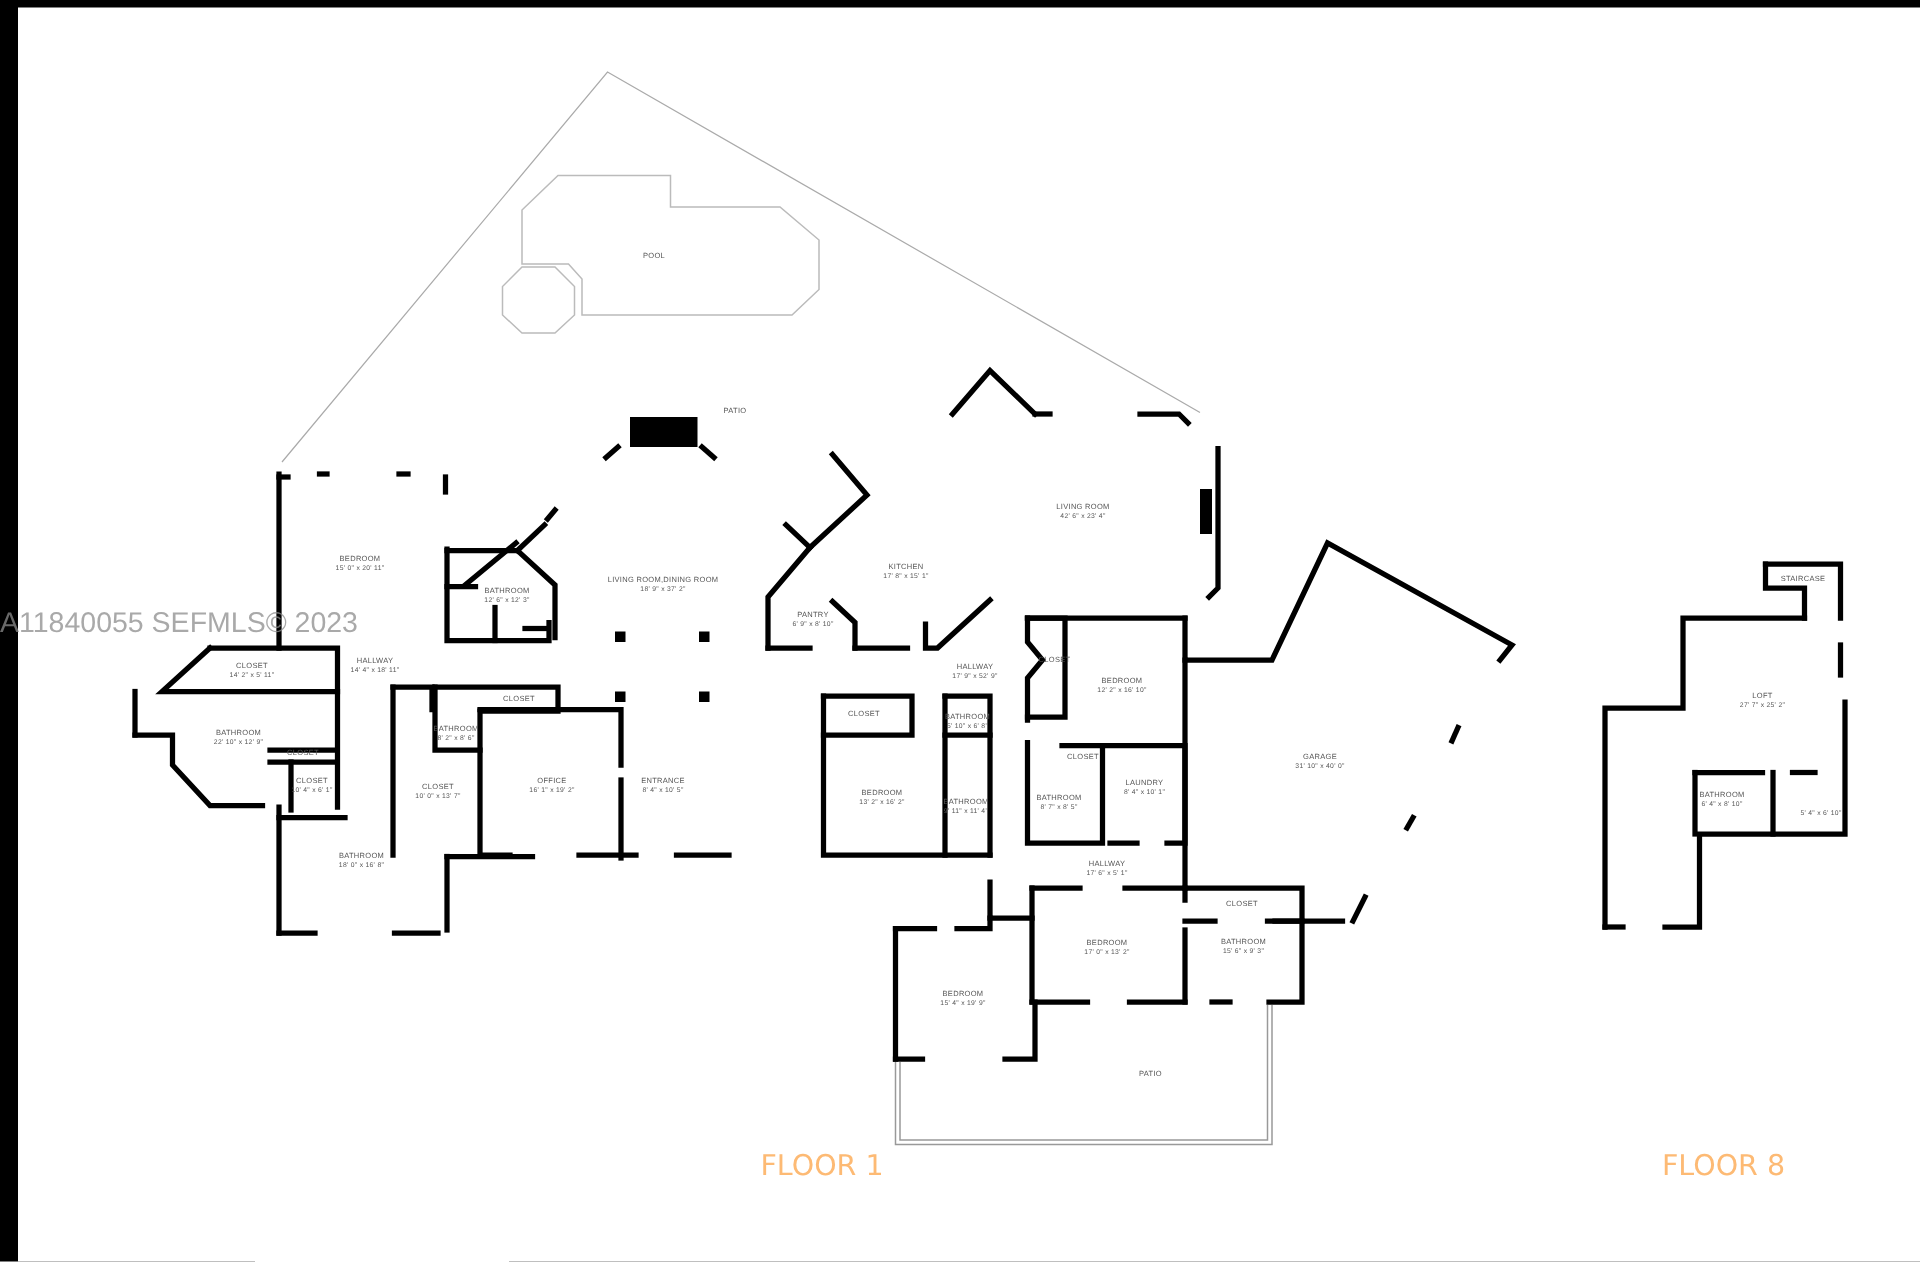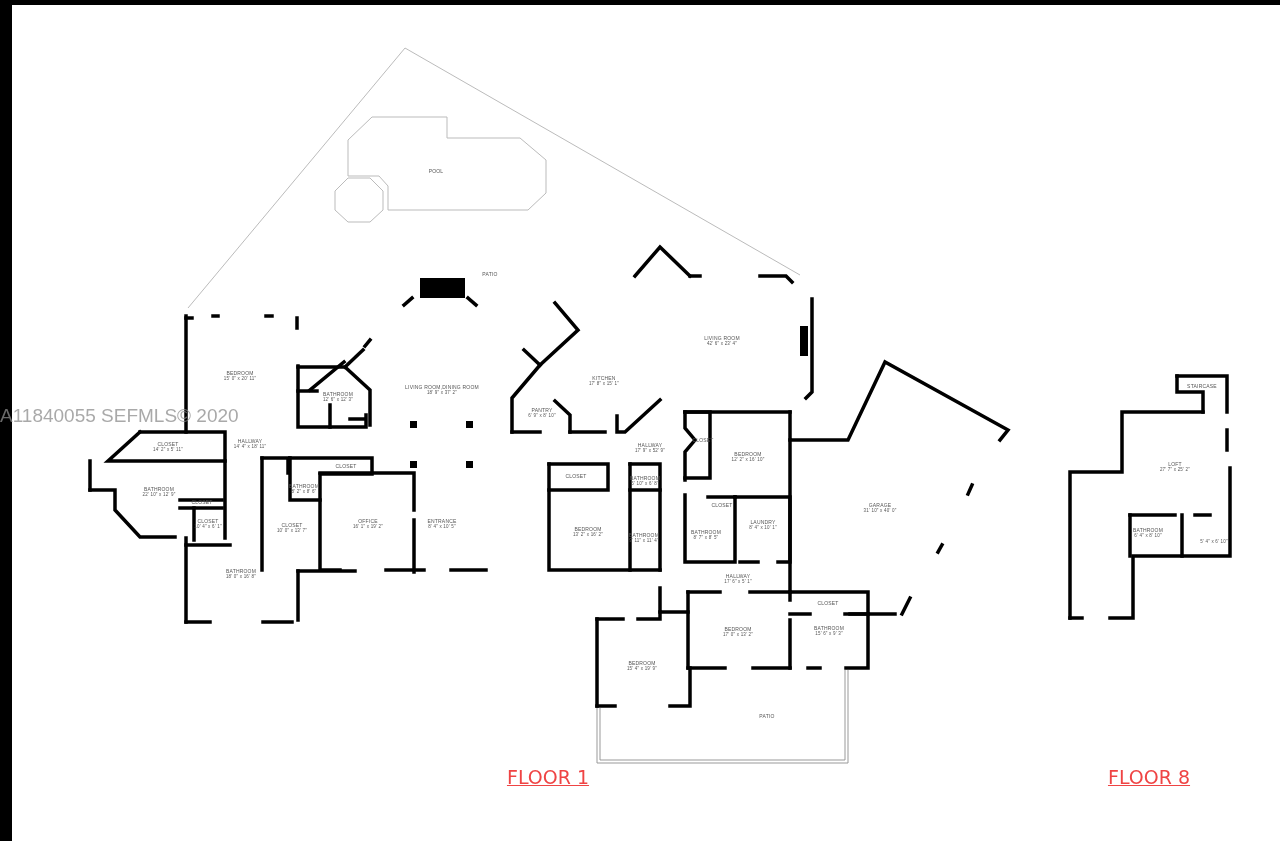--- a/index.html
+++ b/index.html
@@ -2,21 +2,21 @@
 <html><head>
 <meta charset="utf-8">
 <style>
   html,body{margin:0;padding:0;}
   body{width:1280px;height:841px;background:#000;position:relative;overflow:hidden;font-family:"Liberation Sans",sans-serif;}
   .canvas{position:absolute;left:12px;top:5px;width:1268px;height:836px;background:#fff;}
   svg{position:absolute;left:0;top:0;}
   .lbl{position:absolute;transform:translate(-50%,-50%);text-align:center;color:#555;font-size:5px;line-height:6px;white-space:nowrap;letter-spacing:0.2px;}
   .lbl .n{display:block;}
   .lbl .d{display:block;font-size:4.5px;}
-  .floor{position:absolute;font-family:"DejaVu Sans",sans-serif;font-size:19px;color:#ef4444;transform:translateX(-50%);text-decoration:underline;}
+  .floor{position:absolute;font-family:"DejaVu Sans",sans-serif;font-size:19px;color:#fdba74;transform:translateX(-50%);}
   .wm{position:absolute;left:0;top:405px;font-family:"Liberation Sans",sans-serif;font-size:19px;color:rgba(140,140,140,0.75);white-space:nowrap;}
 </style>
 </head>
 <body>
 
 <div class="canvas"></div>
 
 <svg width="1280" height="841" viewBox="0 0 1280 841">
 
   <g stroke="#aaa" stroke-width="0.8" fill="none">
@@ -149,21 +149,21 @@
     <polyline points="1227,430 1227,450"></polyline>
     <polyline points="1230,468 1230,556 1133,556 1133,618 1110,618"></polyline>
     <polyline points="1082,618 1070,618"></polyline>
     <polyline points="1130,515 1175,515"></polyline>
     <polyline points="1195,515 1210,515"></polyline>
     <polyline points="1130,515 1130,556"></polyline>
     <polyline points="1182,515 1182,556"></polyline>
   </g>
 </svg>
 
-<div class="wm">A11840055  SEFMLS© 2020</div>
+<div class="wm">A11840055  SEFMLS© 2023</div>
 
 <div id="labels">
     <div class="lbl" style="left: 436px; top: 171px;">
       <span class="n">POOL</span>
       <span class="d"></span>
     </div>
     <div class="lbl" style="left: 490px; top: 274px;">
       <span class="n">PATIO</span>
       <span class="d"></span>
     </div>

